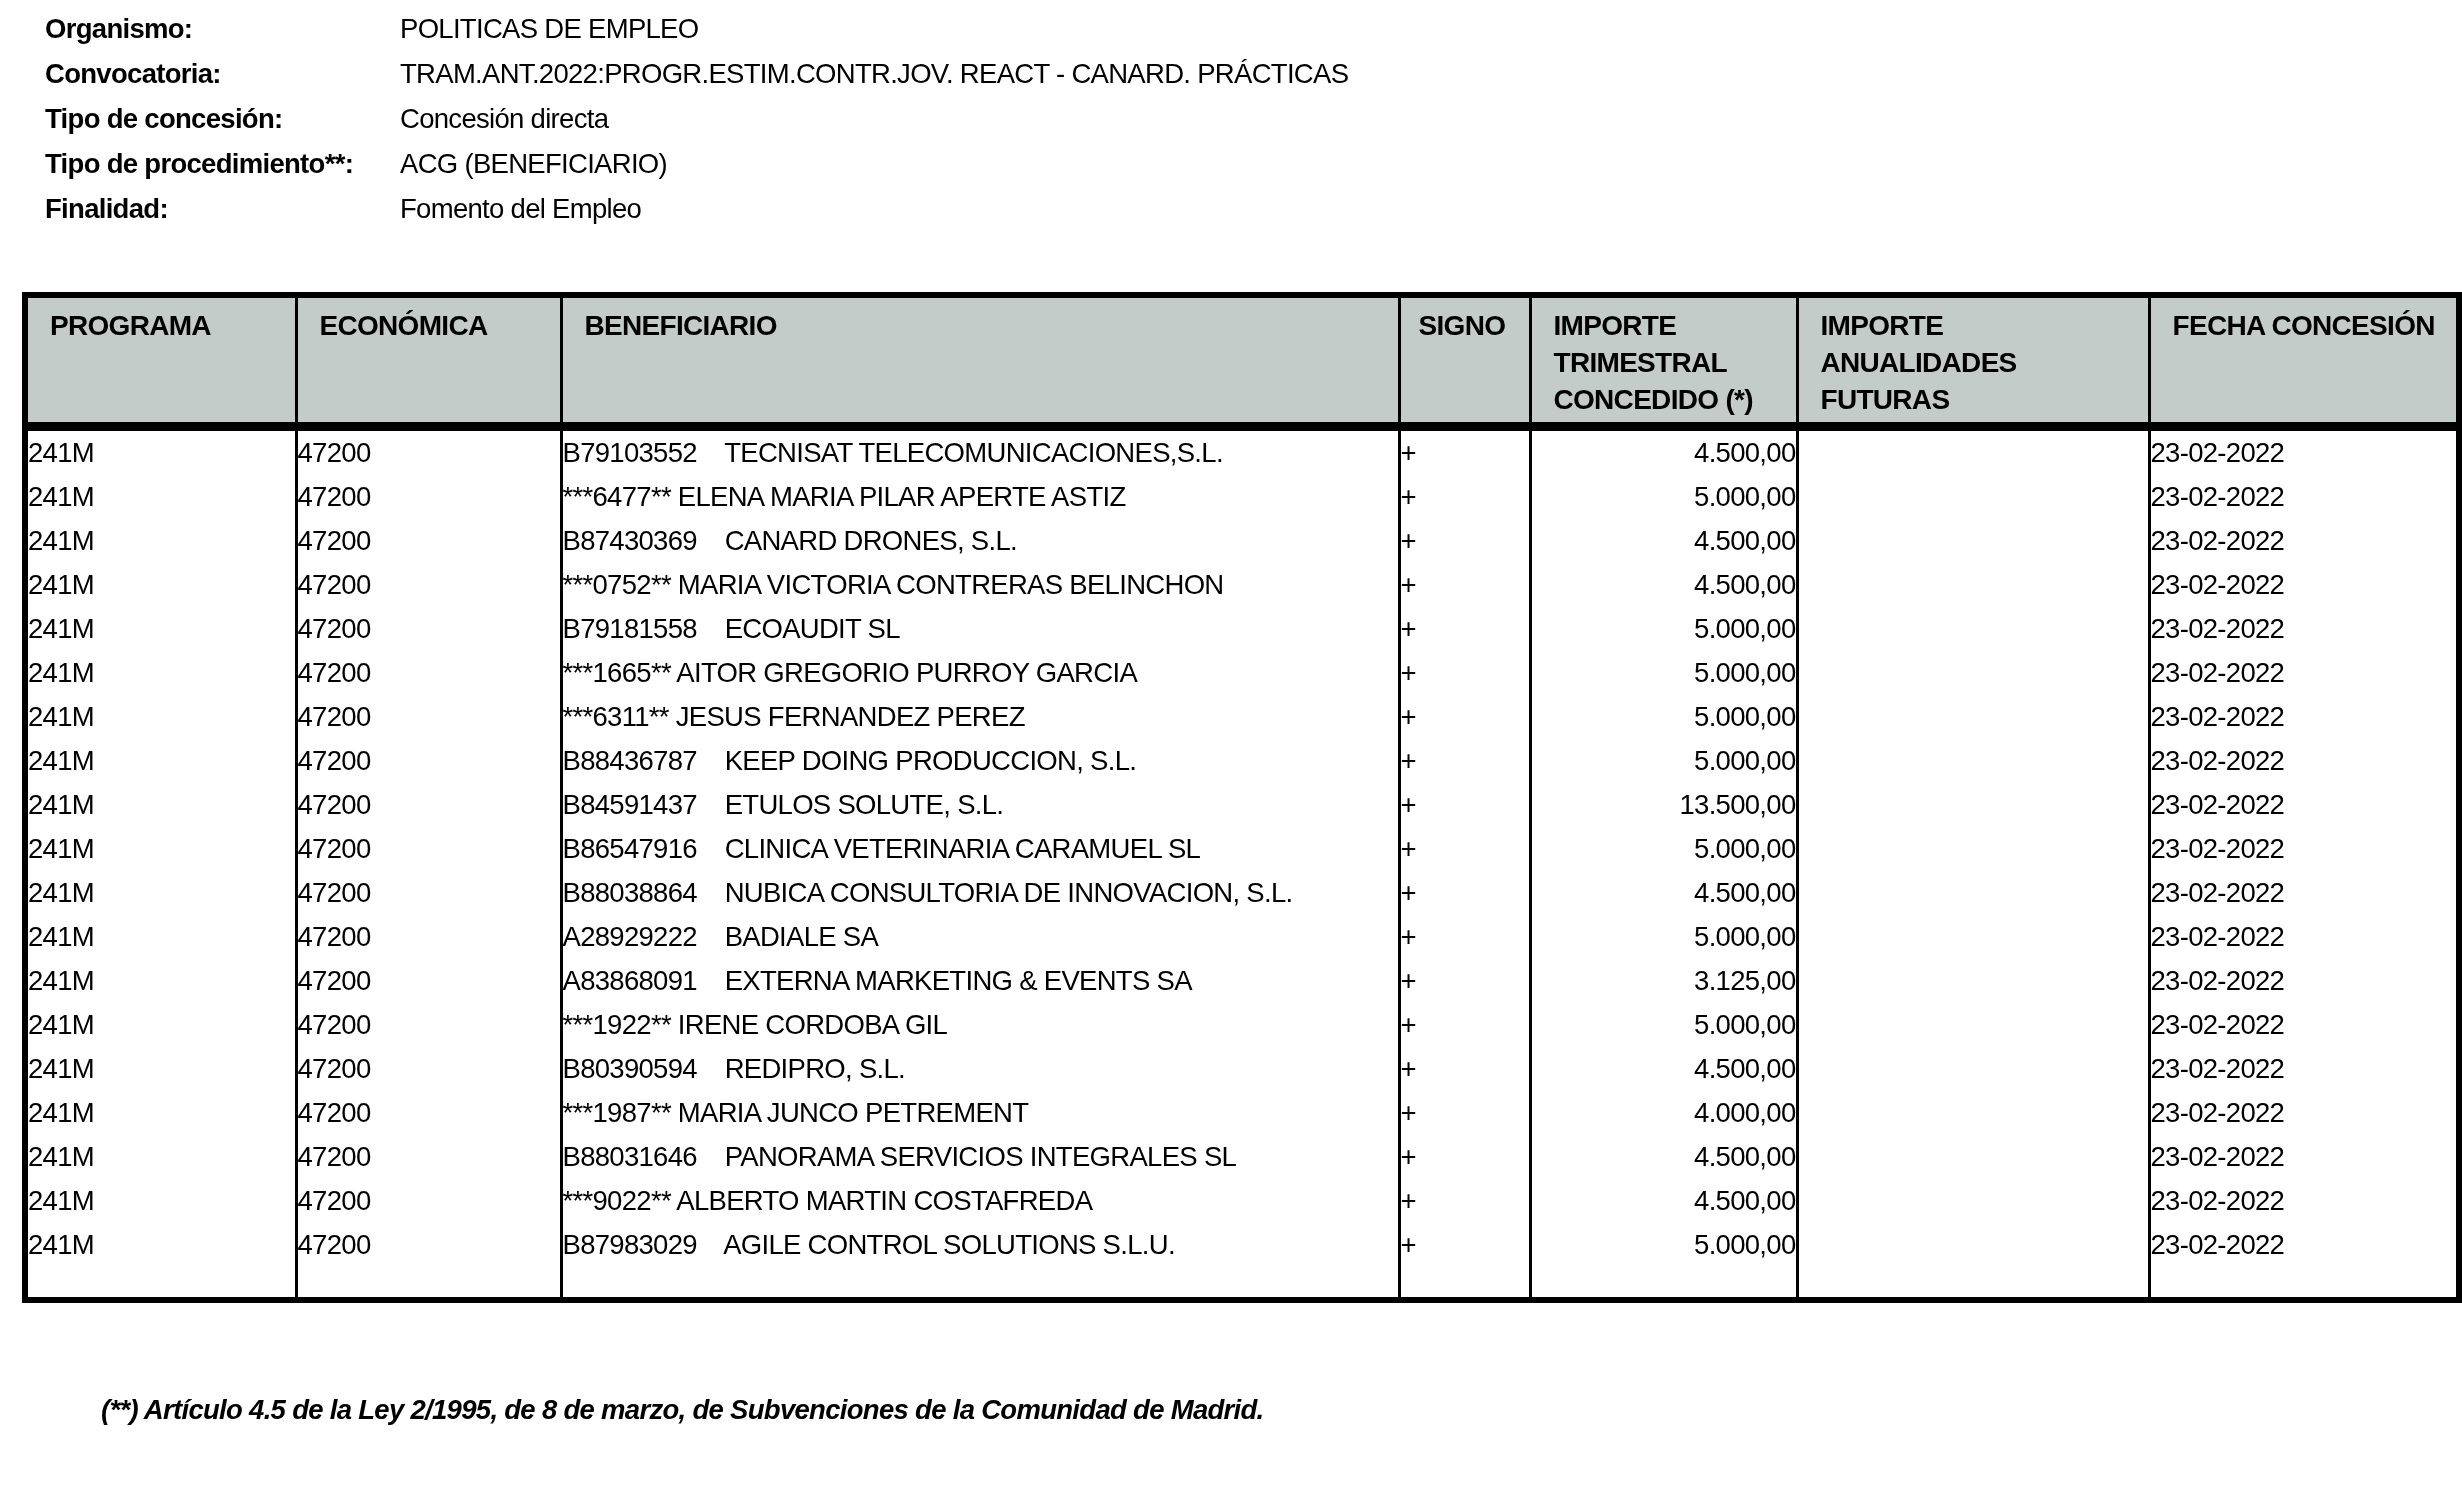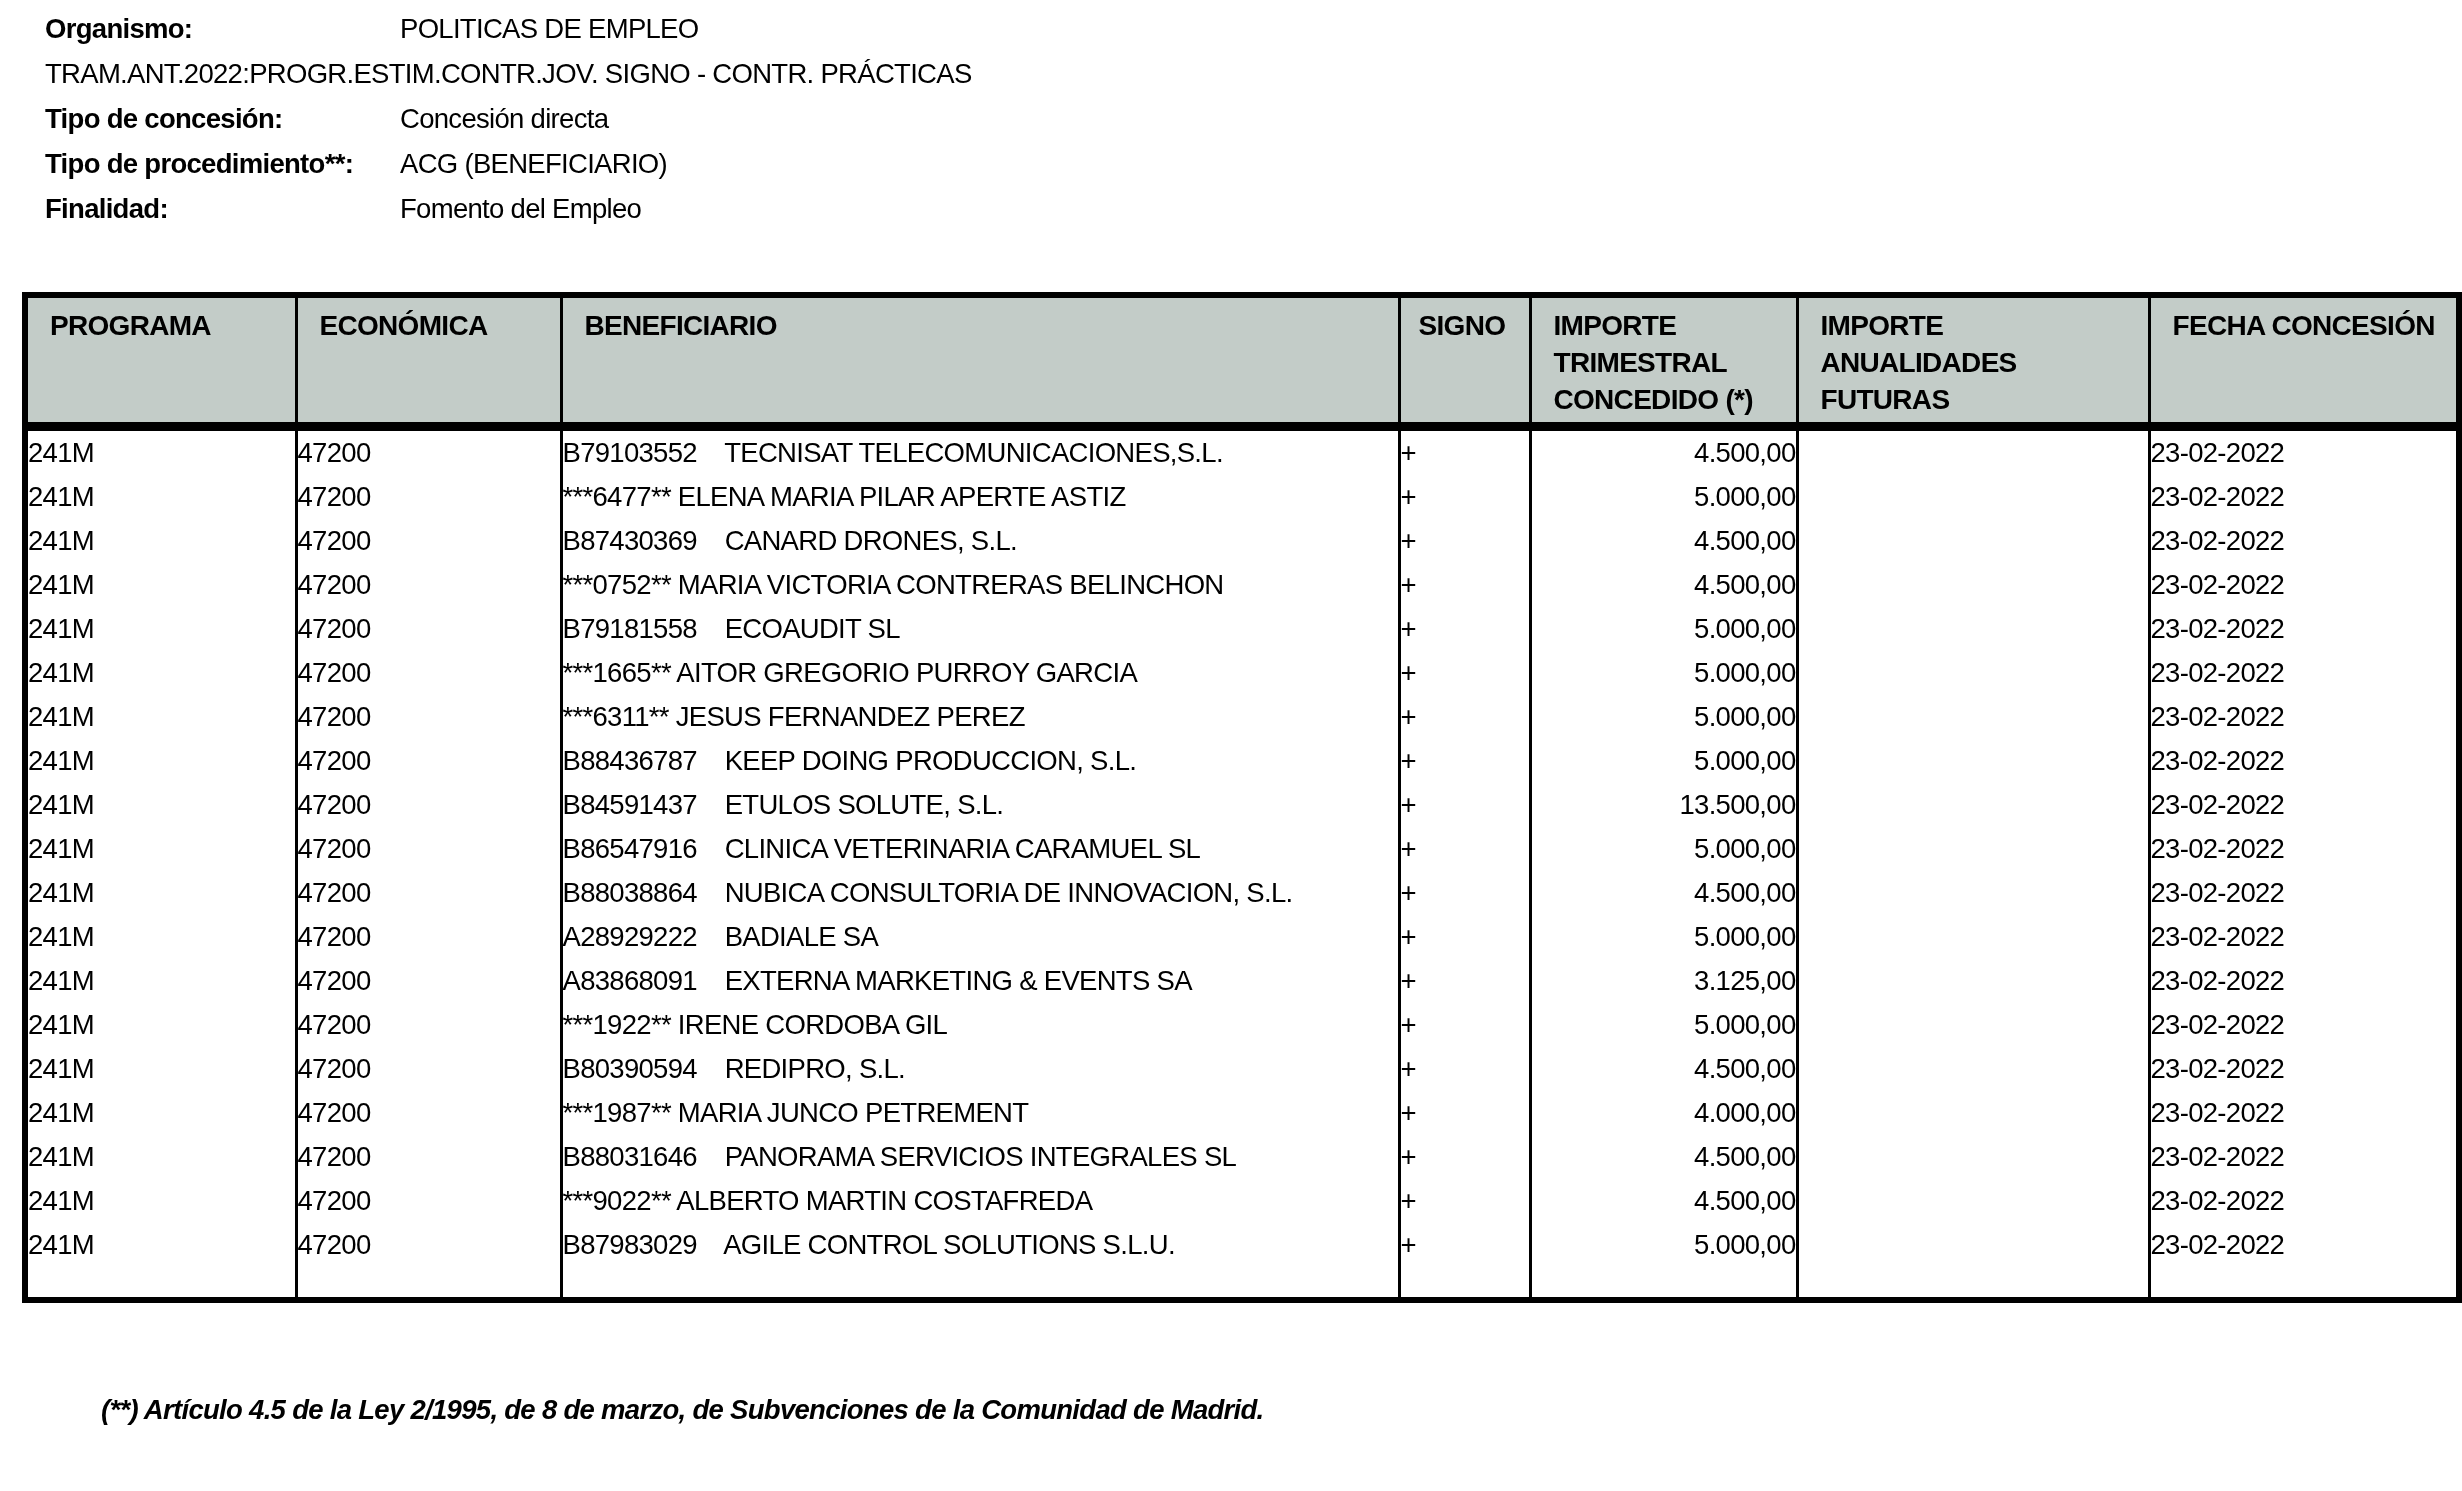--- a/index.html
+++ b/index.html
@@ -97,21 +97,22 @@
 <body>
 
 <div class="page">
 
   <div class="meta">
     <div class="meta-row">
       <span class="meta-label">Organismo:</span>
       <span class="meta-value">POLITICAS DE EMPLEO</span>
     </div>
     <div class="meta-row">
-      <span class="meta-value">TRAM.ANT.2022:PROGR.ESTIM.CONTR.JOV. SIGNO - CONTR. PRÁCTICAS</span>
+      <span class="meta-label">Convocatoria:</span>
+      <span class="meta-value">TRAM.ANT.2022:PROGR.ESTIM.CONTR.JOV. REACT - CANARD. PRÁCTICAS</span>
     </div>
     <div class="meta-row">
       <span class="meta-label">Tipo de concesión:</span>
       <span class="meta-value">Concesión directa</span>
     </div>
     <div class="meta-row">
       <span class="meta-label">Tipo de procedimiento**:</span>
       <span class="meta-value">ACG (BENEFICIARIO)</span>
     </div>
     <div class="meta-row">

